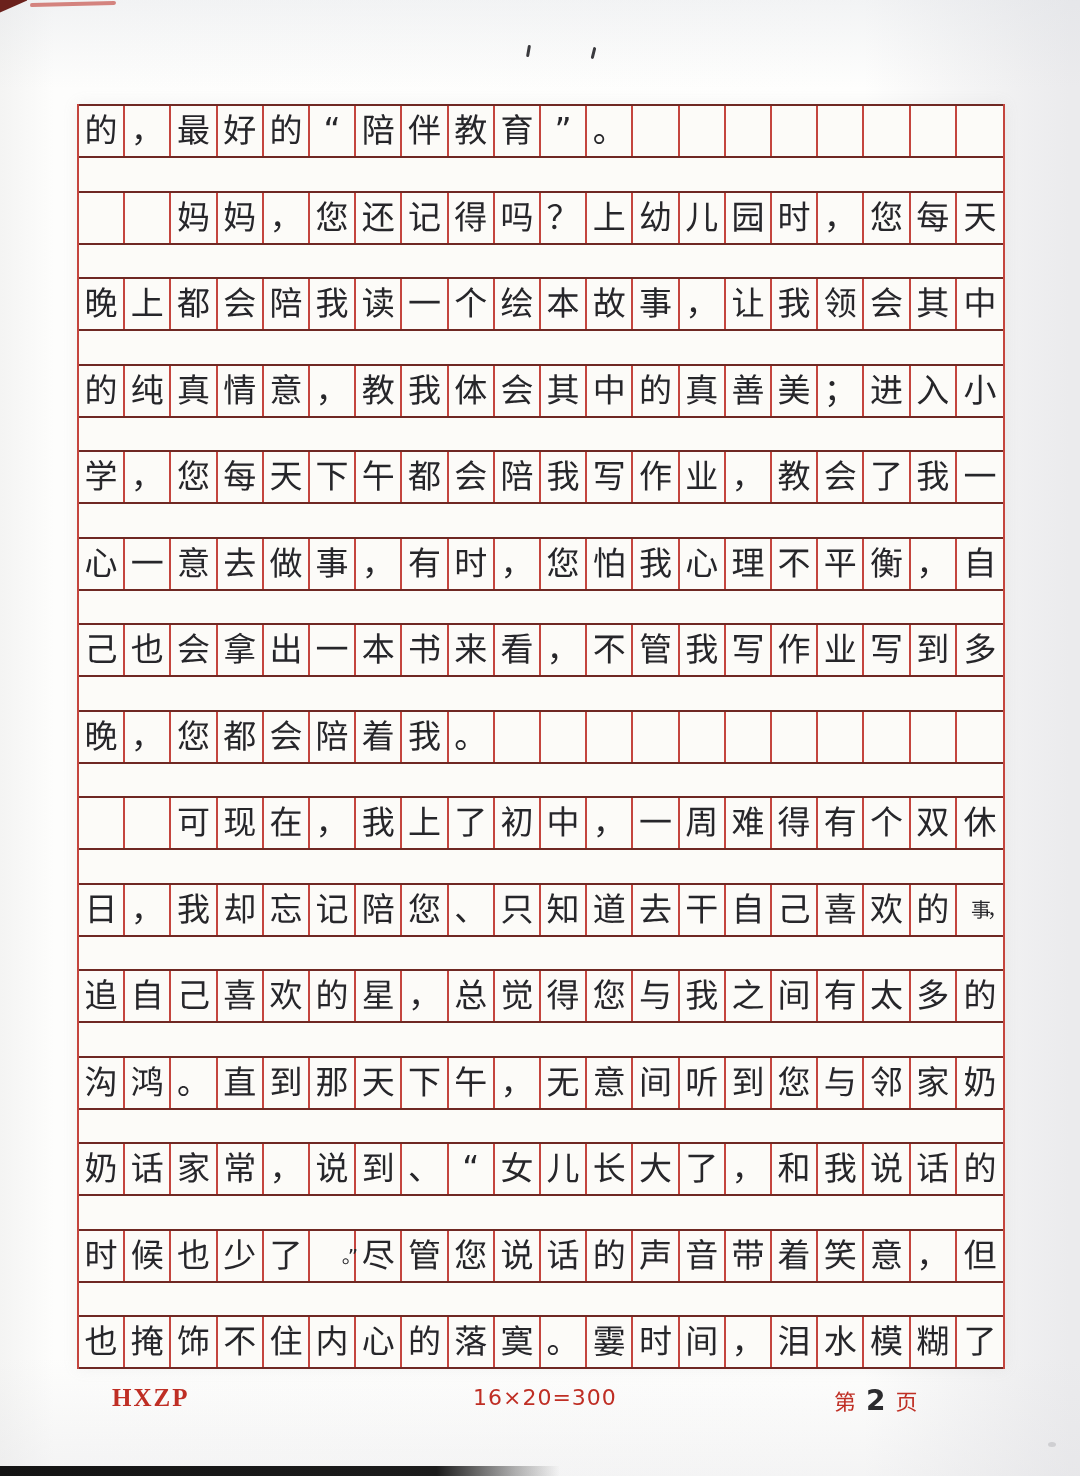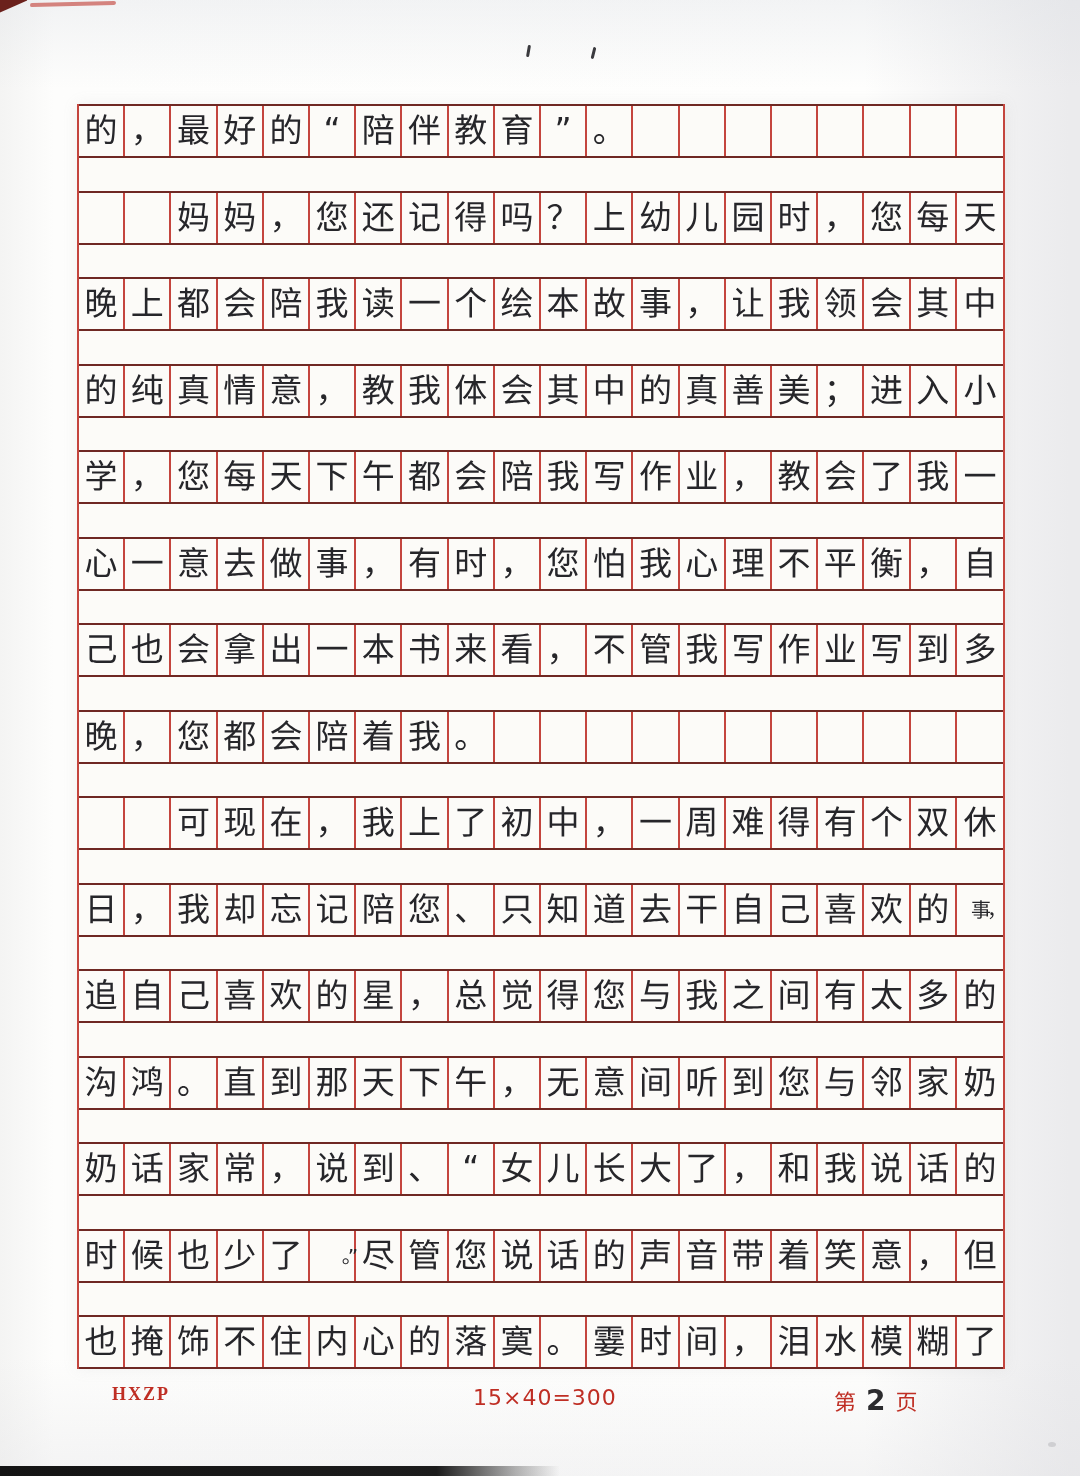--- a/index.html
+++ b/index.html
@@ -31,21 +31,21 @@
     display:flex;align-items:center;justify-content:center;
     font-size:33px;line-height:50px;color:#26262a;
     font-family:"DejaVu Sans",sans-serif;
     overflow:visible;white-space:nowrap;
   }
   .cell:last-child{border-right:none;}
   .cell.multi{font-size:20px;letter-spacing:-4px;justify-content:flex-end;}
   .gapstrip{height:32.5px;}
   
   .footer{position:absolute;left:0;top:1382px;width:1080px;height:40px;color:#bf2e24;}
-  .brand{position:absolute;left:112px;top:2px;font-family:"Liberation Serif",serif;font-weight:bold;font-size:18px;letter-spacing:2px;}
+  .brand{position:absolute;left:112px;top:2px;font-family:"Liberation Serif",serif;font-weight:bold;font-size:25px;letter-spacing:2px;}
   .capacity{position:absolute;left:473px;top:3px;font-size:22px;letter-spacing:1px;}
   .pagegrp{position:absolute;left:834px;top:2px;font-size:22px;}
   .pagegrp .num{color:#2b2b2e;font-weight:bold;font-size:28px;margin:0 10px;font-family:"DejaVu Sans",sans-serif;}
   
   .corner-mark{position:absolute;left:-8px;top:-5px;width:34px;height:13px;background:#6b211c;transform:rotate(-24deg);}
   .red-dash{position:absolute;left:30px;top:2px;width:86px;height:4px;background:#d4837e;transform:rotate(-1.5deg);border-radius:2px;}
   .tick{position:absolute;width:3px;height:12px;background:#3a3a3e;border-radius:2px;}
   .tick.t1{left:527px;top:45px;transform:rotate(10deg);}
   .tick.t2{left:592px;top:47px;transform:rotate(14deg);}
   .bottom-bar{position:absolute;left:0px;top:1466px;width:560px;height:10px;background:linear-gradient(90deg,#141414 0%,#1c1c1c 78%,rgba(90,90,90,.45) 92%,rgba(120,120,120,0) 100%);}
@@ -403,18 +403,18 @@
       <div class="cell">泪</div>
       <div class="cell">水</div>
       <div class="cell">模</div>
       <div class="cell">糊</div>
       <div class="cell">了</div>
     </div>
   </div>
 
 <div class="footer">
   <span class="brand">HXZP</span>
-  <span class="capacity">15×40=300</span>
+  <span class="capacity">16×20=300</span>
   <span class="pagegrp"><span>第</span><span class="num">2</span><span>页</span></span>
 </div>
 
 <div class="bottom-bar"></div>
 <div class="bottom-smudge"></div>
 
 </body></html>

